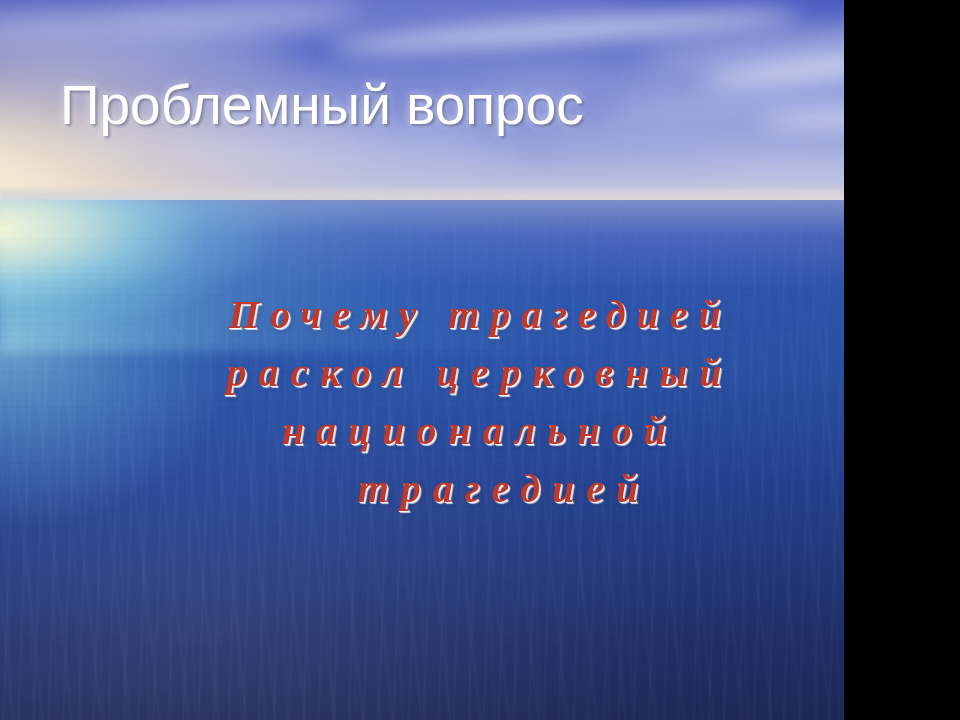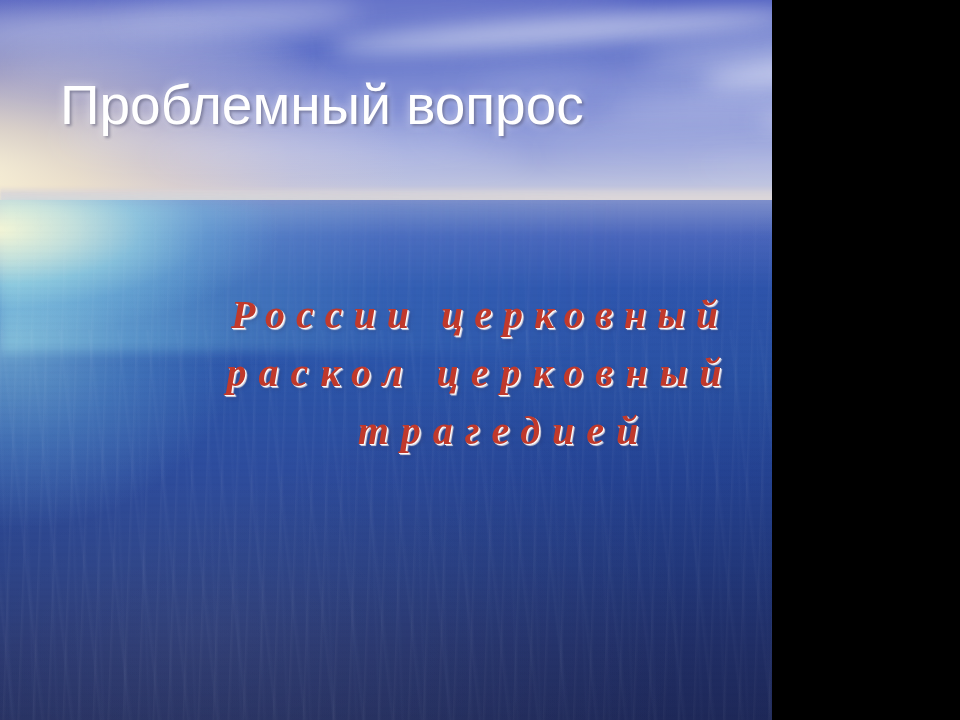--- a/index.html
+++ b/index.html
@@ -8,21 +8,21 @@
     padding: 0;
     background: #000;
   }
   body {
     font-family: "Liberation Sans", sans-serif;
   }
 
   
   .slide {
     position: relative;
-    width: 772px;
+    width: 844px;
     height: 720px;
     overflow: hidden;
     background: #31409b;
     user-select: none;
   }
 
   
   .sky {
     position: absolute;
     left: 0; top: 0;
@@ -281,18 +281,19 @@
   <div class="sea"></div>
   <div class="sea-shelf"></div>
   <div class="sea-glitter"></div>
   <div class="ripples"></div>
   <div class="ripples-2"></div>
   <div class="sea-vignette"></div>
 
   <div class="title">Проблемный вопрос</div>
 
   <div class="body-block">
-    <div class="body-line l1">России церковный</div>
+    <div class="body-line l1">Почему трагедией</div>
     <div class="body-line l2">раскол церковный</div>
+    <div class="body-line l3">национальной</div>
     <div class="body-line l4">трагедией</div>
   </div>
 
 </div>
 
 </body></html>

